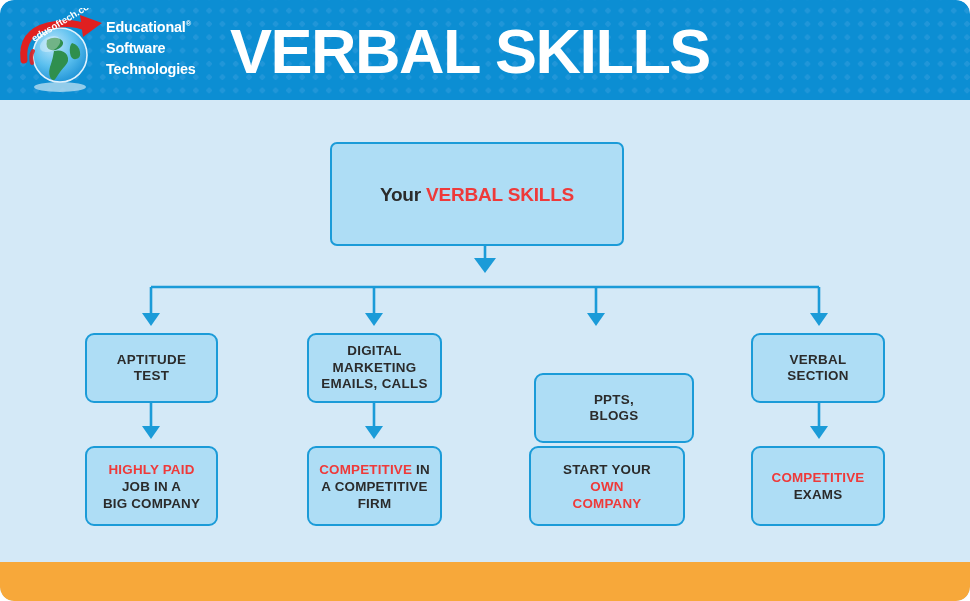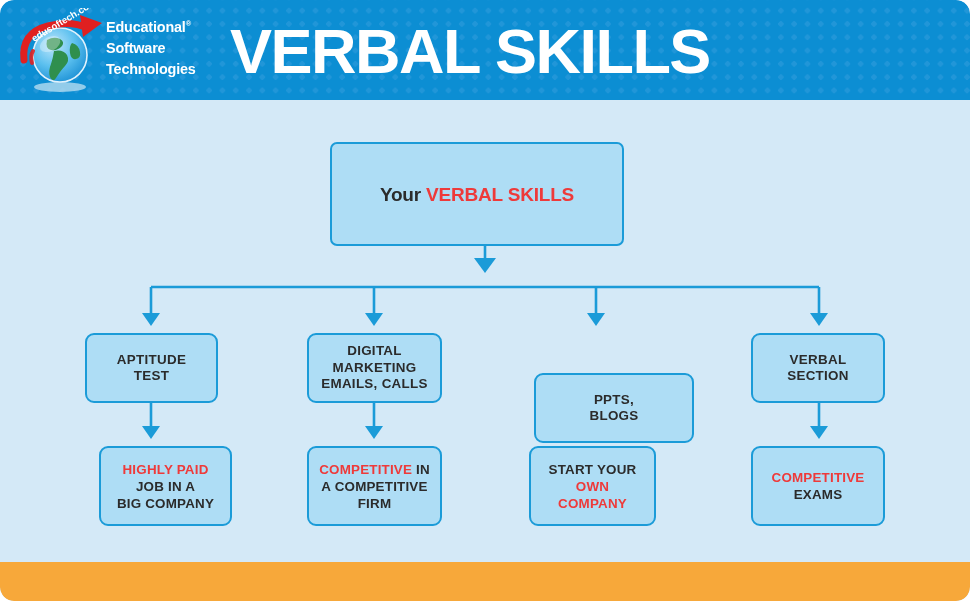--- a/index.html
+++ b/index.html
@@ -93,23 +93,23 @@
   #cat-1{left:307px;width:135px;}
   #cat-2{left:534px;width:160px;margin-top:40px;}
   #cat-3{left:751px;width:134px;}
 
   
   .out{
     top:446px;height:80px;
     font-size:13.4px;font-weight:bold;line-height:17px;
     letter-spacing:0.2px;
   }
-  #out-0{left:99px;width:133px;}
+  #out-0{left:85px;width:133px;}
   #out-1{left:307px;width:135px;}
-  #out-2{left:529px;width:127px;}
+  #out-2{left:529px;width:156px;}
   #out-3{left:751px;width:134px;}
   .out .accent,.cat .accent{color:#ee3a3a;}
 
   
   #wires{position:absolute;left:0;top:0;width:970px;height:601px;pointer-events:none;}
 </style>
 </head>
 <body>
 
 <div id="stage">

